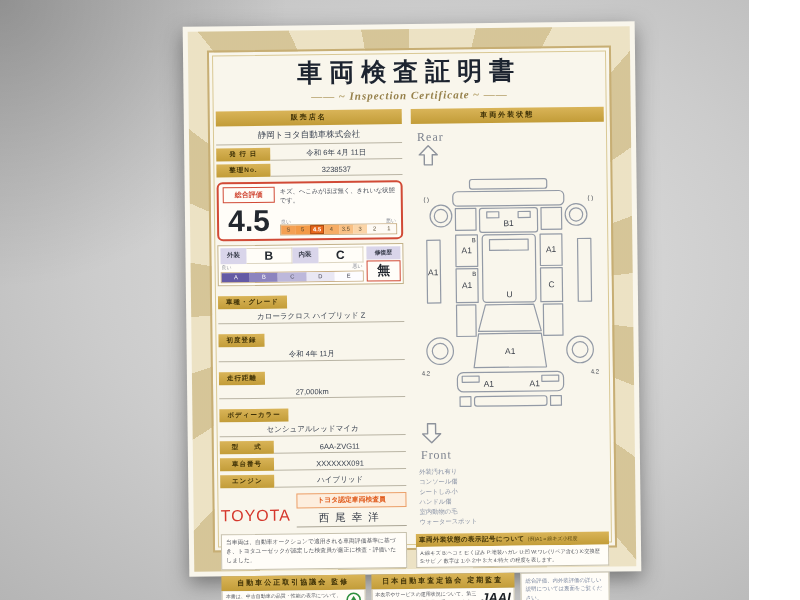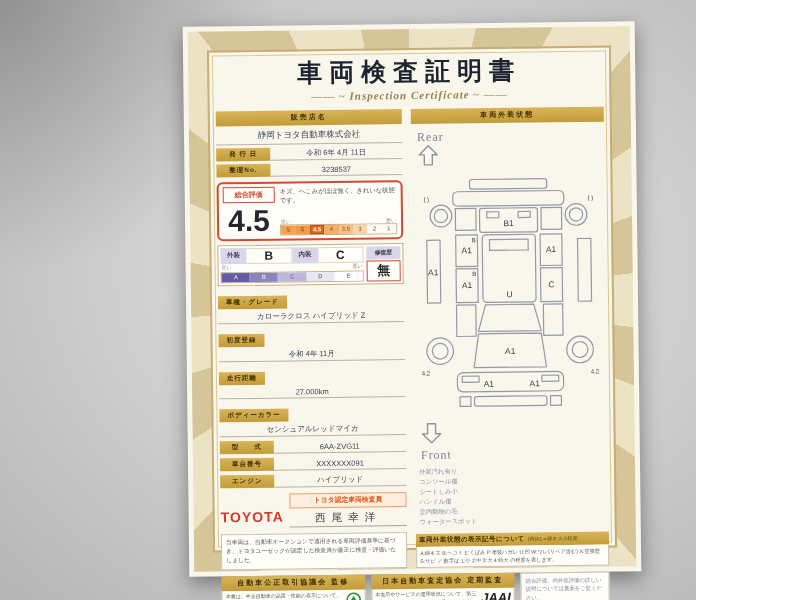--- a/index.html
+++ b/index.html
@@ -1,17 +1,17 @@
 <!DOCTYPE html>
 <html><head>
 <meta charset="utf-8">
 <style>
   html,body{margin:0;padding:0;}
   body{width:800px;height:600px;overflow:hidden;font-family:"Liberation Sans","DejaVu Sans",sans-serif;}
-  .stage{position:relative;width:696px;height:600px;
+  .stage{position:relative;width:749px;height:600px;
     background:radial-gradient(ellipse at 58% 45%, #e2e2e2 0%, #cccccc 55%, #b5b5b5 100%);}
   .stage::before{content:"";position:absolute;inset:0;
     background:radial-gradient(circle at 0% 0%, rgba(0,0,0,.22) 0%, rgba(0,0,0,0) 30%);}
   
   .paper{position:absolute;left:186px;top:24px;width:452px;height:550px;background:#f9f6ec;
     transform:rotate(-0.7deg);box-shadow:0 7px 20px rgba(40,40,40,.5);}
   .band{position:absolute;inset:5px;
     background:repeating-conic-gradient(#e9ddba 0 14deg, #cdb983 14deg 28deg);opacity:.8;}
   .band-inner{position:absolute;inset:26px;background:#f9f6ec;}
   .gold-line1{position:absolute;inset:24px;border:2px solid #c7ae74;}
@@ -68,21 +68,21 @@
     color:#23282f;display:flex;align-items:center;justify-content:center;}
   
   .frow-s{margin-top:4px;}
   .frow-s .flabel{background:linear-gradient(#d9b458,#c29c38);color:#3e3106;font-size:6.5px;
     font-weight:bold;display:inline-block;padding:2px 8px;letter-spacing:1px;}
   .frow-s .fval{font-size:7.5px;color:#3c4452;text-align:center;padding:3px 0 1px 0;border-bottom:1px solid #b9b4a4;}
   .frow-i{display:flex;align-items:flex-end;margin-top:4px;}
   .frow-i .fval{flex:1;font-size:7.5px;color:#3c4452;text-align:center;padding:1px 0;border-bottom:1px solid #b9b4a4;}
   
   .insp{display:flex;margin-top:6px;gap:6px;align-items:flex-end;}
-  .toyota{color:#d5382d;font-weight:700;font-size:14px;letter-spacing:1px;flex:0 0 auto;padding-bottom:3px;}
+  .toyota{color:#d5382d;font-weight:400;font-size:16px;letter-spacing:1px;flex:0 0 auto;padding-bottom:3px;}
   .insp-right{flex:1;}
   .insp-badge{background:#fdeede;border:1px solid #eba06a;color:#e05a1b;font-size:6.8px;font-weight:bold;
     text-align:center;padding:1.5px 0;}
   .insp-name{font-size:10.5px;color:#2e3440;text-align:center;letter-spacing:6px;padding:3px 0 1px 0;
     border-bottom:1px solid #a9a494;}
   .disclaimer{border:1px solid #c6c0ac;margin-top:6px;padding:3px 4px;font-size:5.8px;color:#56596
 
   0;color:#565960;line-height:1.6;background:#fffdf8;}
   
   .rearblk,.frontblk{color:#7c828e;}

